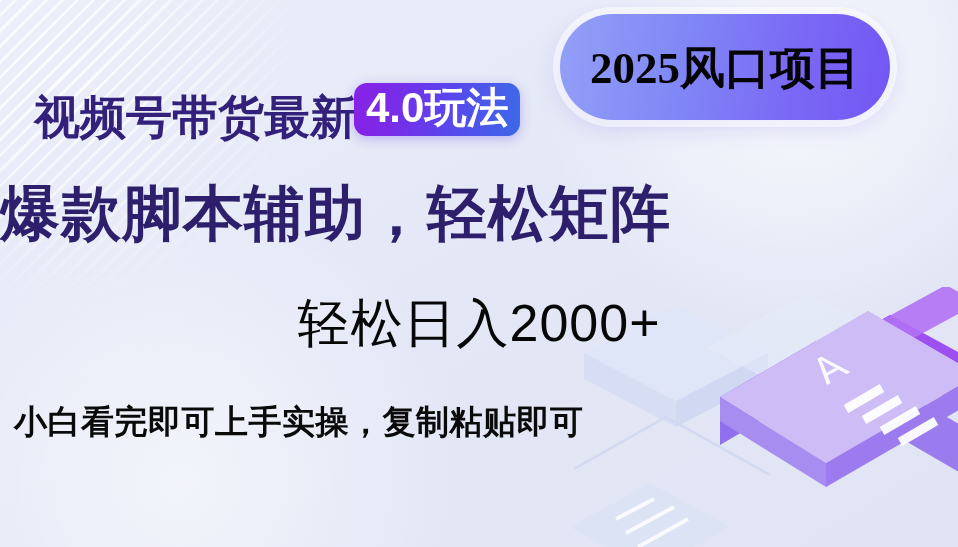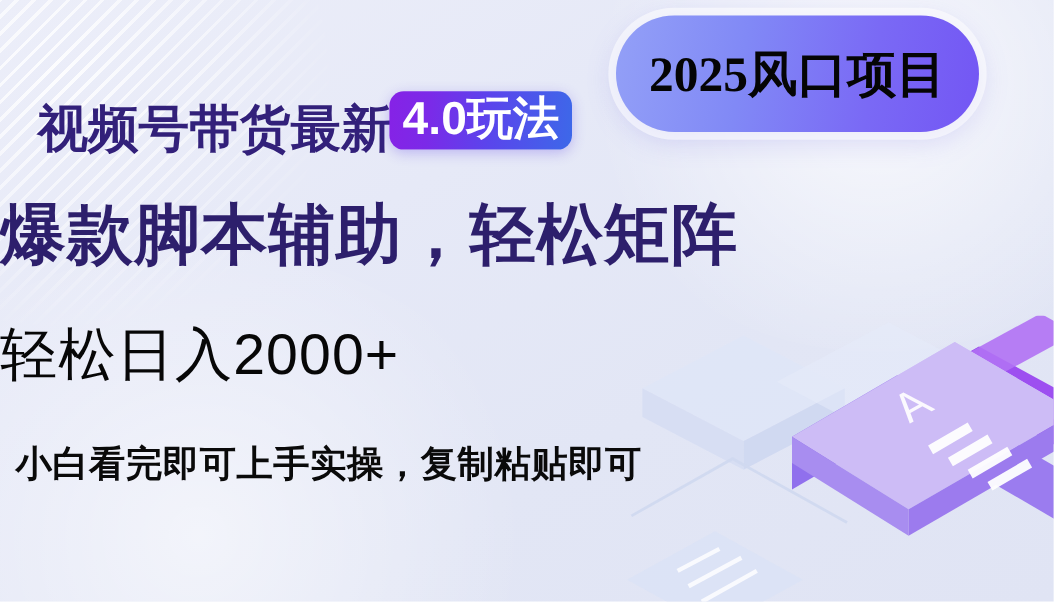--- a/index.html
+++ b/index.html
@@ -153,21 +153,21 @@
     line-height: 1.08;
     white-space: nowrap;
     font-family: "Liberation Sans", "DejaVu Sans", sans-serif;
   }
 
   .line-3 {
     position: absolute;
     left: 0;
     top: 295px;
     width: 958px;
-    text-align: left;
+    text-align: center;
     font-size: 52px;
     font-weight: 400;
     color: #070707;
     letter-spacing: 1px;
     line-height: 1.1;
     white-space: nowrap;
     font-family: "Liberation Sans", "DejaVu Sans", sans-serif;
   }
 
   .line-4 {

